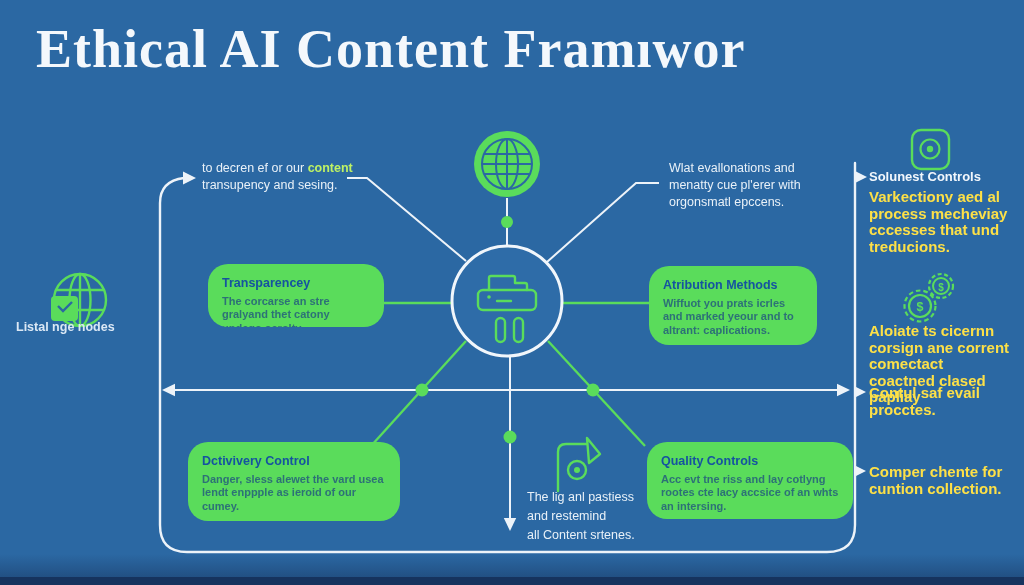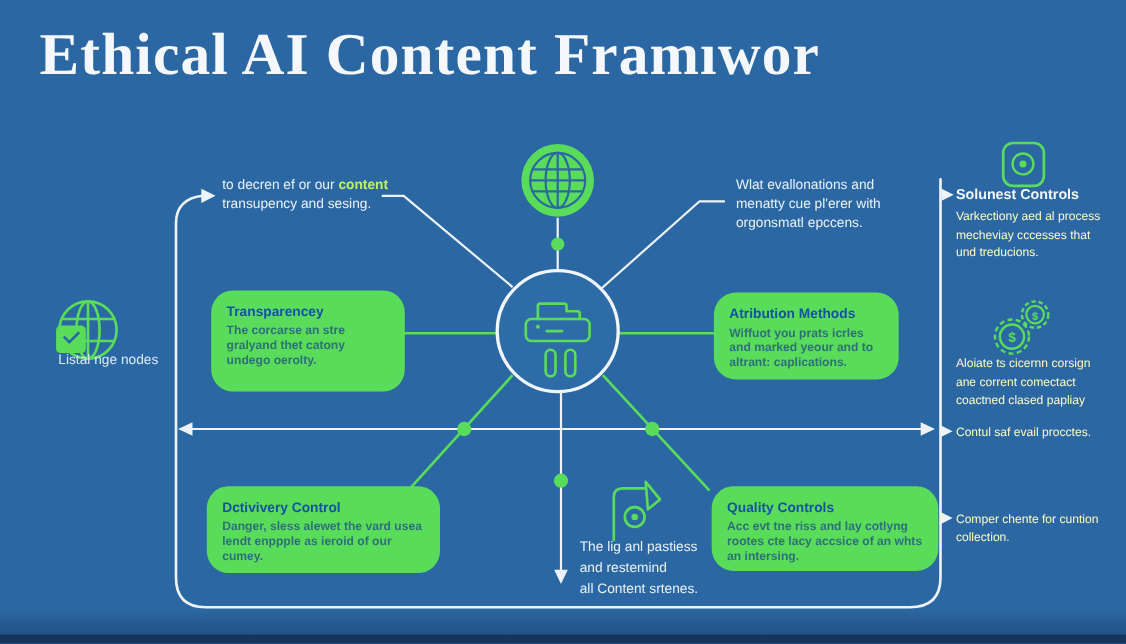--- a/index.html
+++ b/index.html
@@ -13,35 +13,35 @@
   .title{
     left:36px;top:20px;margin:0;
     font-size:54px;font-weight:bold;letter-spacing:1px;
     color:#f4f8fc;line-height:1.1;font-family:Liberation Serif, serif;
   }
   .note{font-size:12.5px;line-height:17px;color:#e9f1f8;}
   .note-tl{left:202px;top:160px;width:192px;}
   .note-tr{left:669px;top:160px;width:186px;}
   .note-bc{left:527px;top:488px;width:128px;line-height:19px;}
   .hl{color:#bef264;font-weight:bold;}
-  .left-label{left:16px;top:320px;width:128px;text-align:right;
-    font-size:12.5px;color:#dbe8f5;}
+  .left-label{left:16px;top:320px;width:128px;text-align:left;
+    font-size:12.5px;color:#dbe8f5;font-weight:bold;}
   .gbox{
     position:absolute;z-index:2;background:#5adc5b;border-radius:20px;
     padding:12px 14px 9px;box-sizing:border-box;overflow:hidden;
   }
   .gbox-title{font-size:12.5px;font-weight:bold;color:#1553a0;}
   .gbox-body{margin-top:5px;font-size:11px;line-height:13.4px;color:#2d7177;font-weight:bold;}
-  #box-transparency{left:192px;top:264px;width:176px;height:92px;}
+  #box-transparency{left:208px;top:264px;width:176px;height:63px;}
   #box-attribution{left:649px;top:266px;width:168px;height:79px;}
   #box-delivery{left:188px;top:442px;width:212px;height:79px;}
   #box-quality{left:647px;top:442px;width:206px;height:77px;}
   .rc{left:869px;width:142px;}
   .rc-title{font-size:13px;font-weight:bold;color:#f2f7fc;}
-  .rc-body{font-size:11px;line-height:16.5px;color:#fef9c3;}
+  .rc-body{font-size:15px;line-height:16.5px;color:#fde047;font-weight:bold;}
   #rc1-title{top:169px;}
   #rc1-body{top:189px;}
   #rc2-body{top:323px;}
   #rc3-body{top:385px;}
   #rc4-body{top:464px;}
   .shade-soft{left:0;top:554px;width:1024px;height:24px;z-index:3;
     background:linear-gradient(180deg, rgba(18,38,76,0) 0%, rgba(18,38,76,0.38) 100%);}
   .shade-bar{left:0;top:577px;width:1024px;height:8px;z-index:3;background:#16335e;}
 </style>
 </head>

